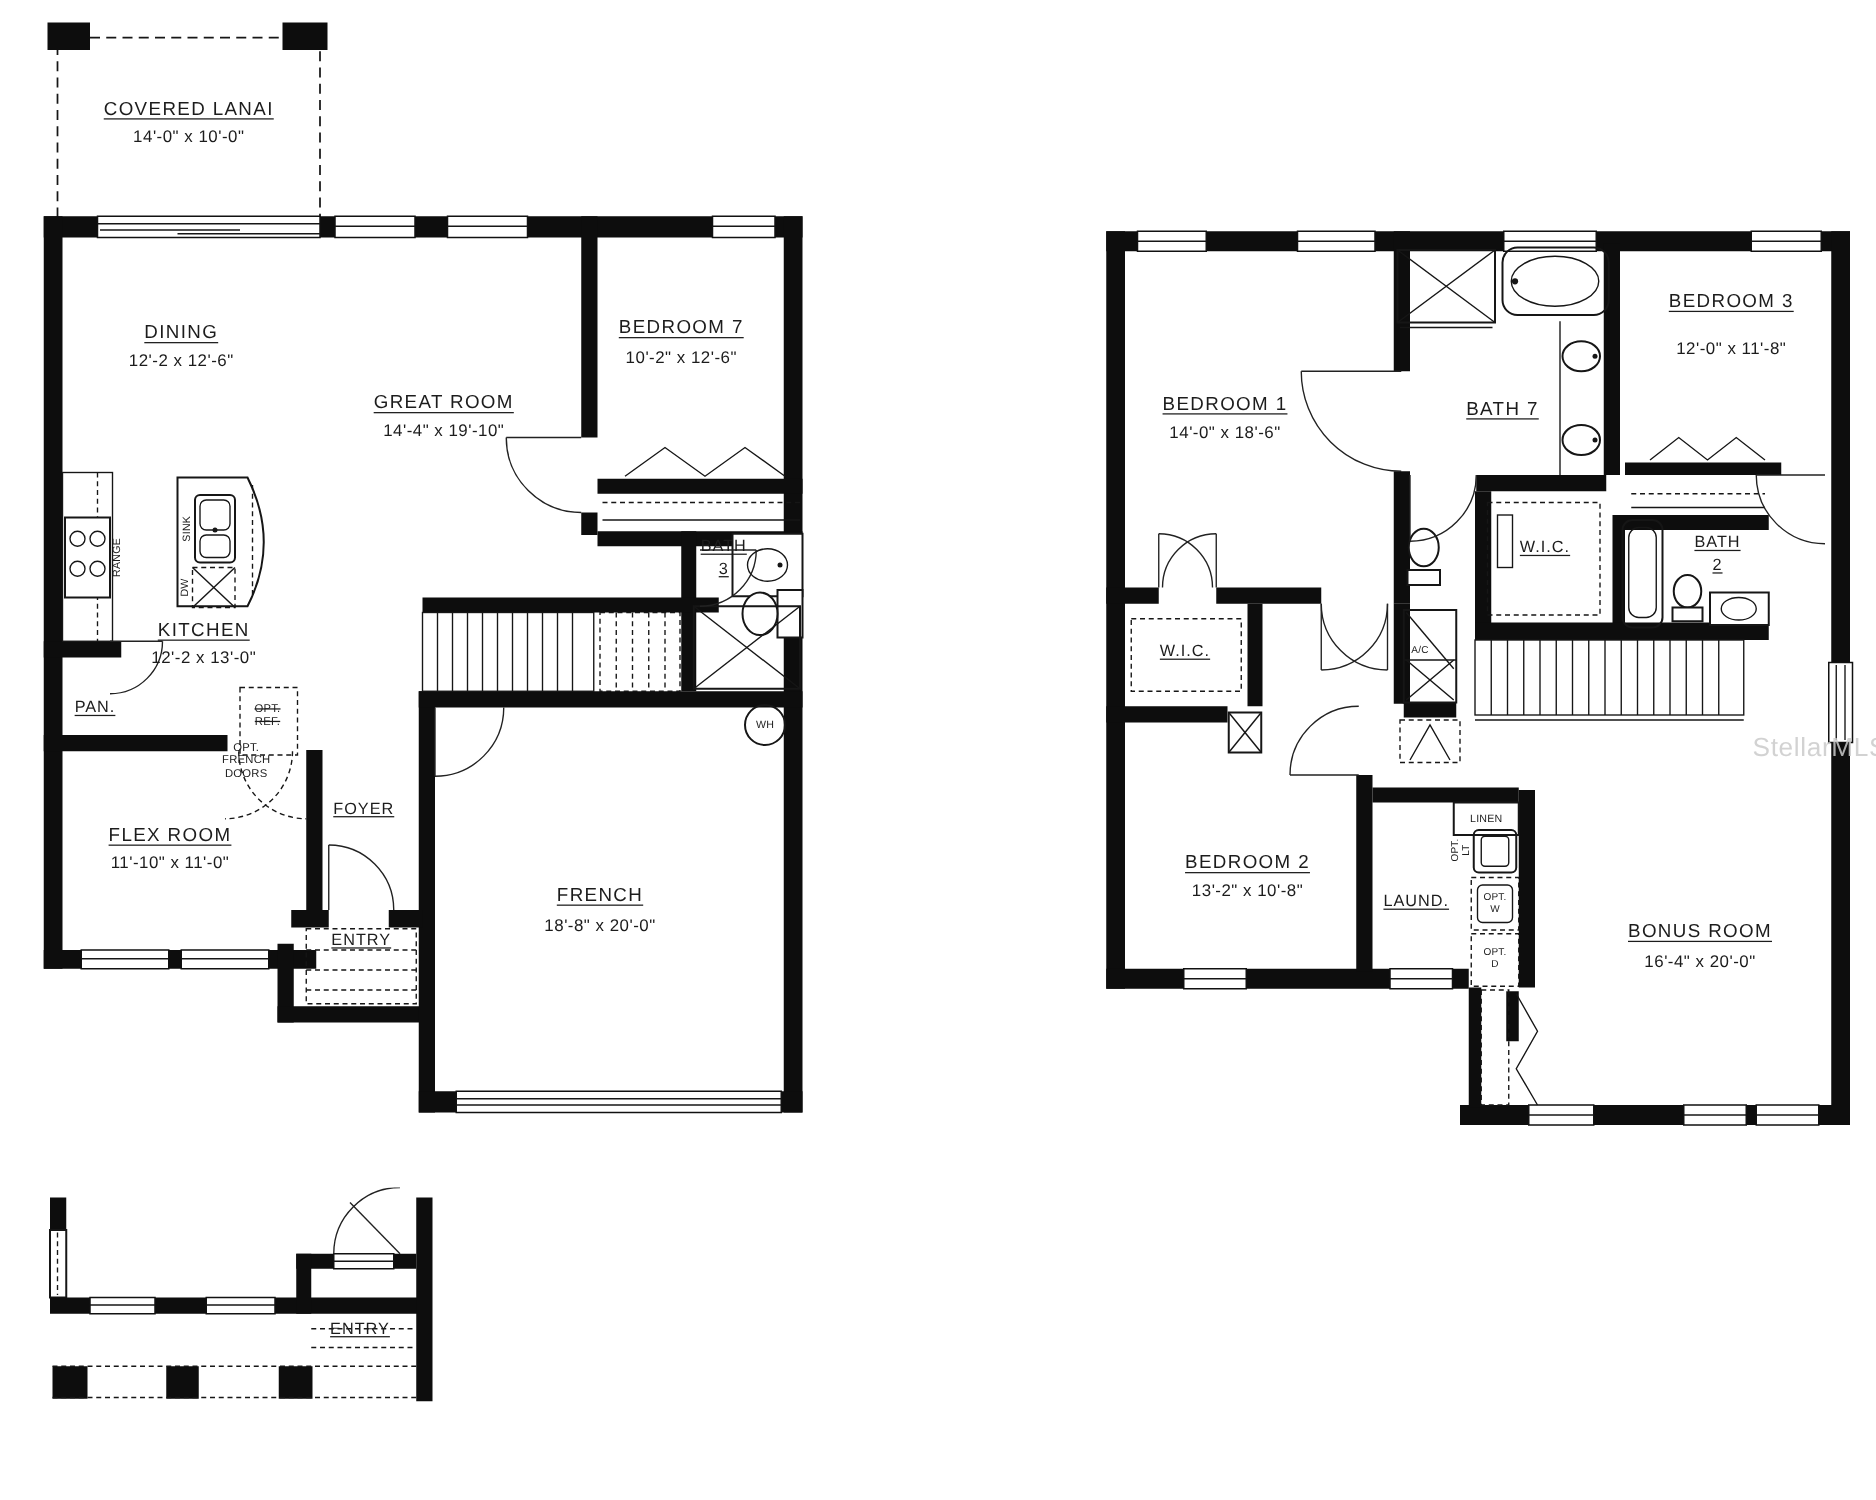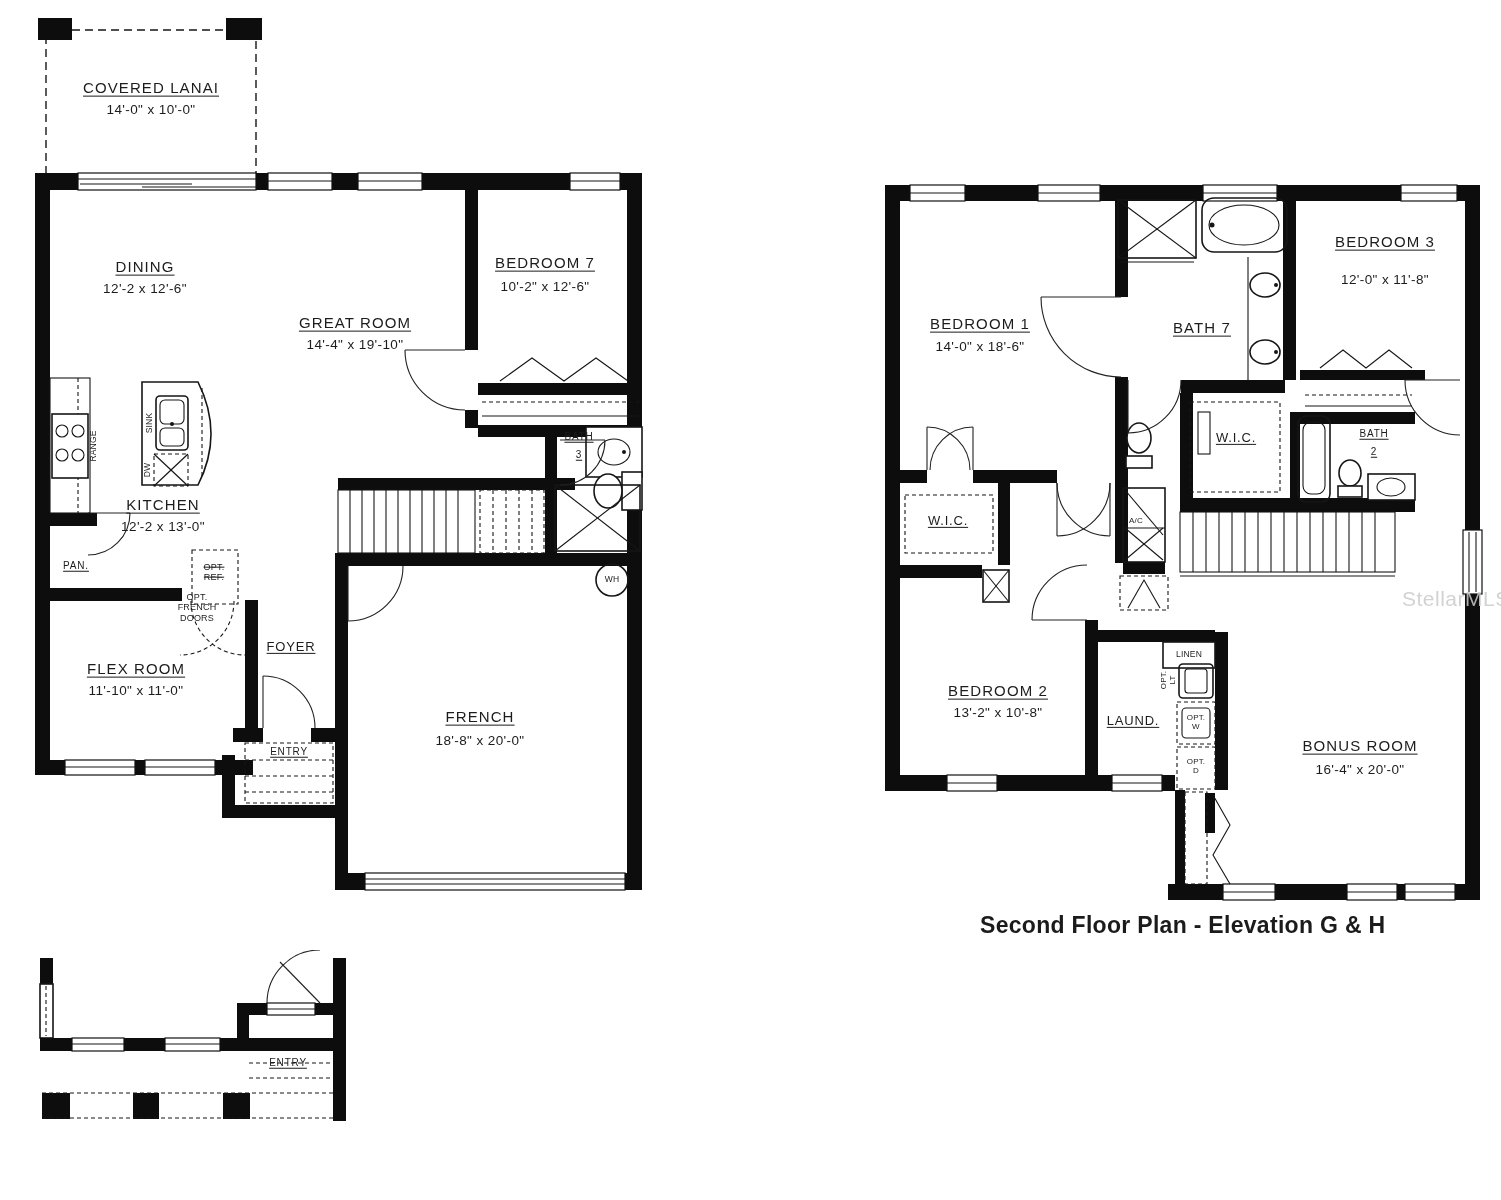--- a/index.html
+++ b/index.html
@@ -4,21 +4,21 @@
 <style>
   html,body{margin:0;padding:0;background:#ffffff;}
   .page{position:relative;width:1501px;height:1200px;background:#ffffff;overflow:hidden;
         font-family:"Liberation Sans", sans-serif;}
   .plan{position:absolute;}
   .plan svg{position:absolute;left:0;top:0;}
   .lbl{position:absolute;transform:translate(-50%,-50%);text-align:center;color:#1c1c1c;
        white-space:pre-line;line-height:1.25;}
   .room{font-size:15px;letter-spacing:1.1px;text-decoration:underline;text-underline-offset:3px;}
   .dims{font-size:13.5px;letter-spacing:0.4px;}
-  .med{font-size:10px;letter-spacing:0.8px;text-decoration:underline;text-underline-offset:2px;}
+  .med{font-size:13px;letter-spacing:0.8px;text-decoration:underline;text-underline-offset:2px;}
   .small{font-size:9px;letter-spacing:0.2px;line-height:1.15;}
   .tiny{font-size:8px;letter-spacing:0.2px;line-height:1.1;}
   .t85{font-size:8.5px;}
   .rot{transform:translate(-50%,-50%) rotate(-90deg);}
   .caption{position:absolute;font-size:23px;font-weight:700;color:#1b1b1b;letter-spacing:0.3px;}
   .watermark{position:absolute;left:1402px;top:587px;font-size:21px;color:#cbcbcb;
              letter-spacing:0.5px;opacity:0.85;}
   
   .wall{fill:#0d0d0d;stroke:none;}
   .fix{fill:none;stroke:#161616;stroke-width:1.6;}
@@ -386,21 +386,20 @@
     <div class="lbl tiny rot" style="left:289px;top:500px">OPT.
 LT</div>
     <div class="lbl tiny" style="left:316px;top:543px">OPT.
 W</div>
     <div class="lbl tiny" style="left:316px;top:587px">OPT.
 D</div>
     <div class="lbl room" style="left:480px;top:566px">BONUS ROOM</div>
     <div class="lbl dims" style="left:480px;top:590px">16'-4" x 20'-0"</div>
   </div>
 
-  <div class="caption" style="left:980px;top:912px">Second Floor Plan - Elevation G &amp; H</div>
 
   <div class="plan" style="left:30px;top:950px;width:330px;height:200px">
     <svg width="330" height="200" viewBox="0 0 330 200">
       <g>
         <rect class="wall" x="10" y="8" width="13" height="26"></rect>
         <rect class="fixw" x="10" y="34" width="13" height="54"></rect>
         <line class="dash2" x1="16" y1="36" x2="16" y2="86"></line>
         <rect class="wall" x="10" y="88" width="300" height="13"></rect>
         <rect class="wall" x="207" y="53" width="96" height="12"></rect>
         <rect class="wall" x="207" y="53" width="12" height="48"></rect>

